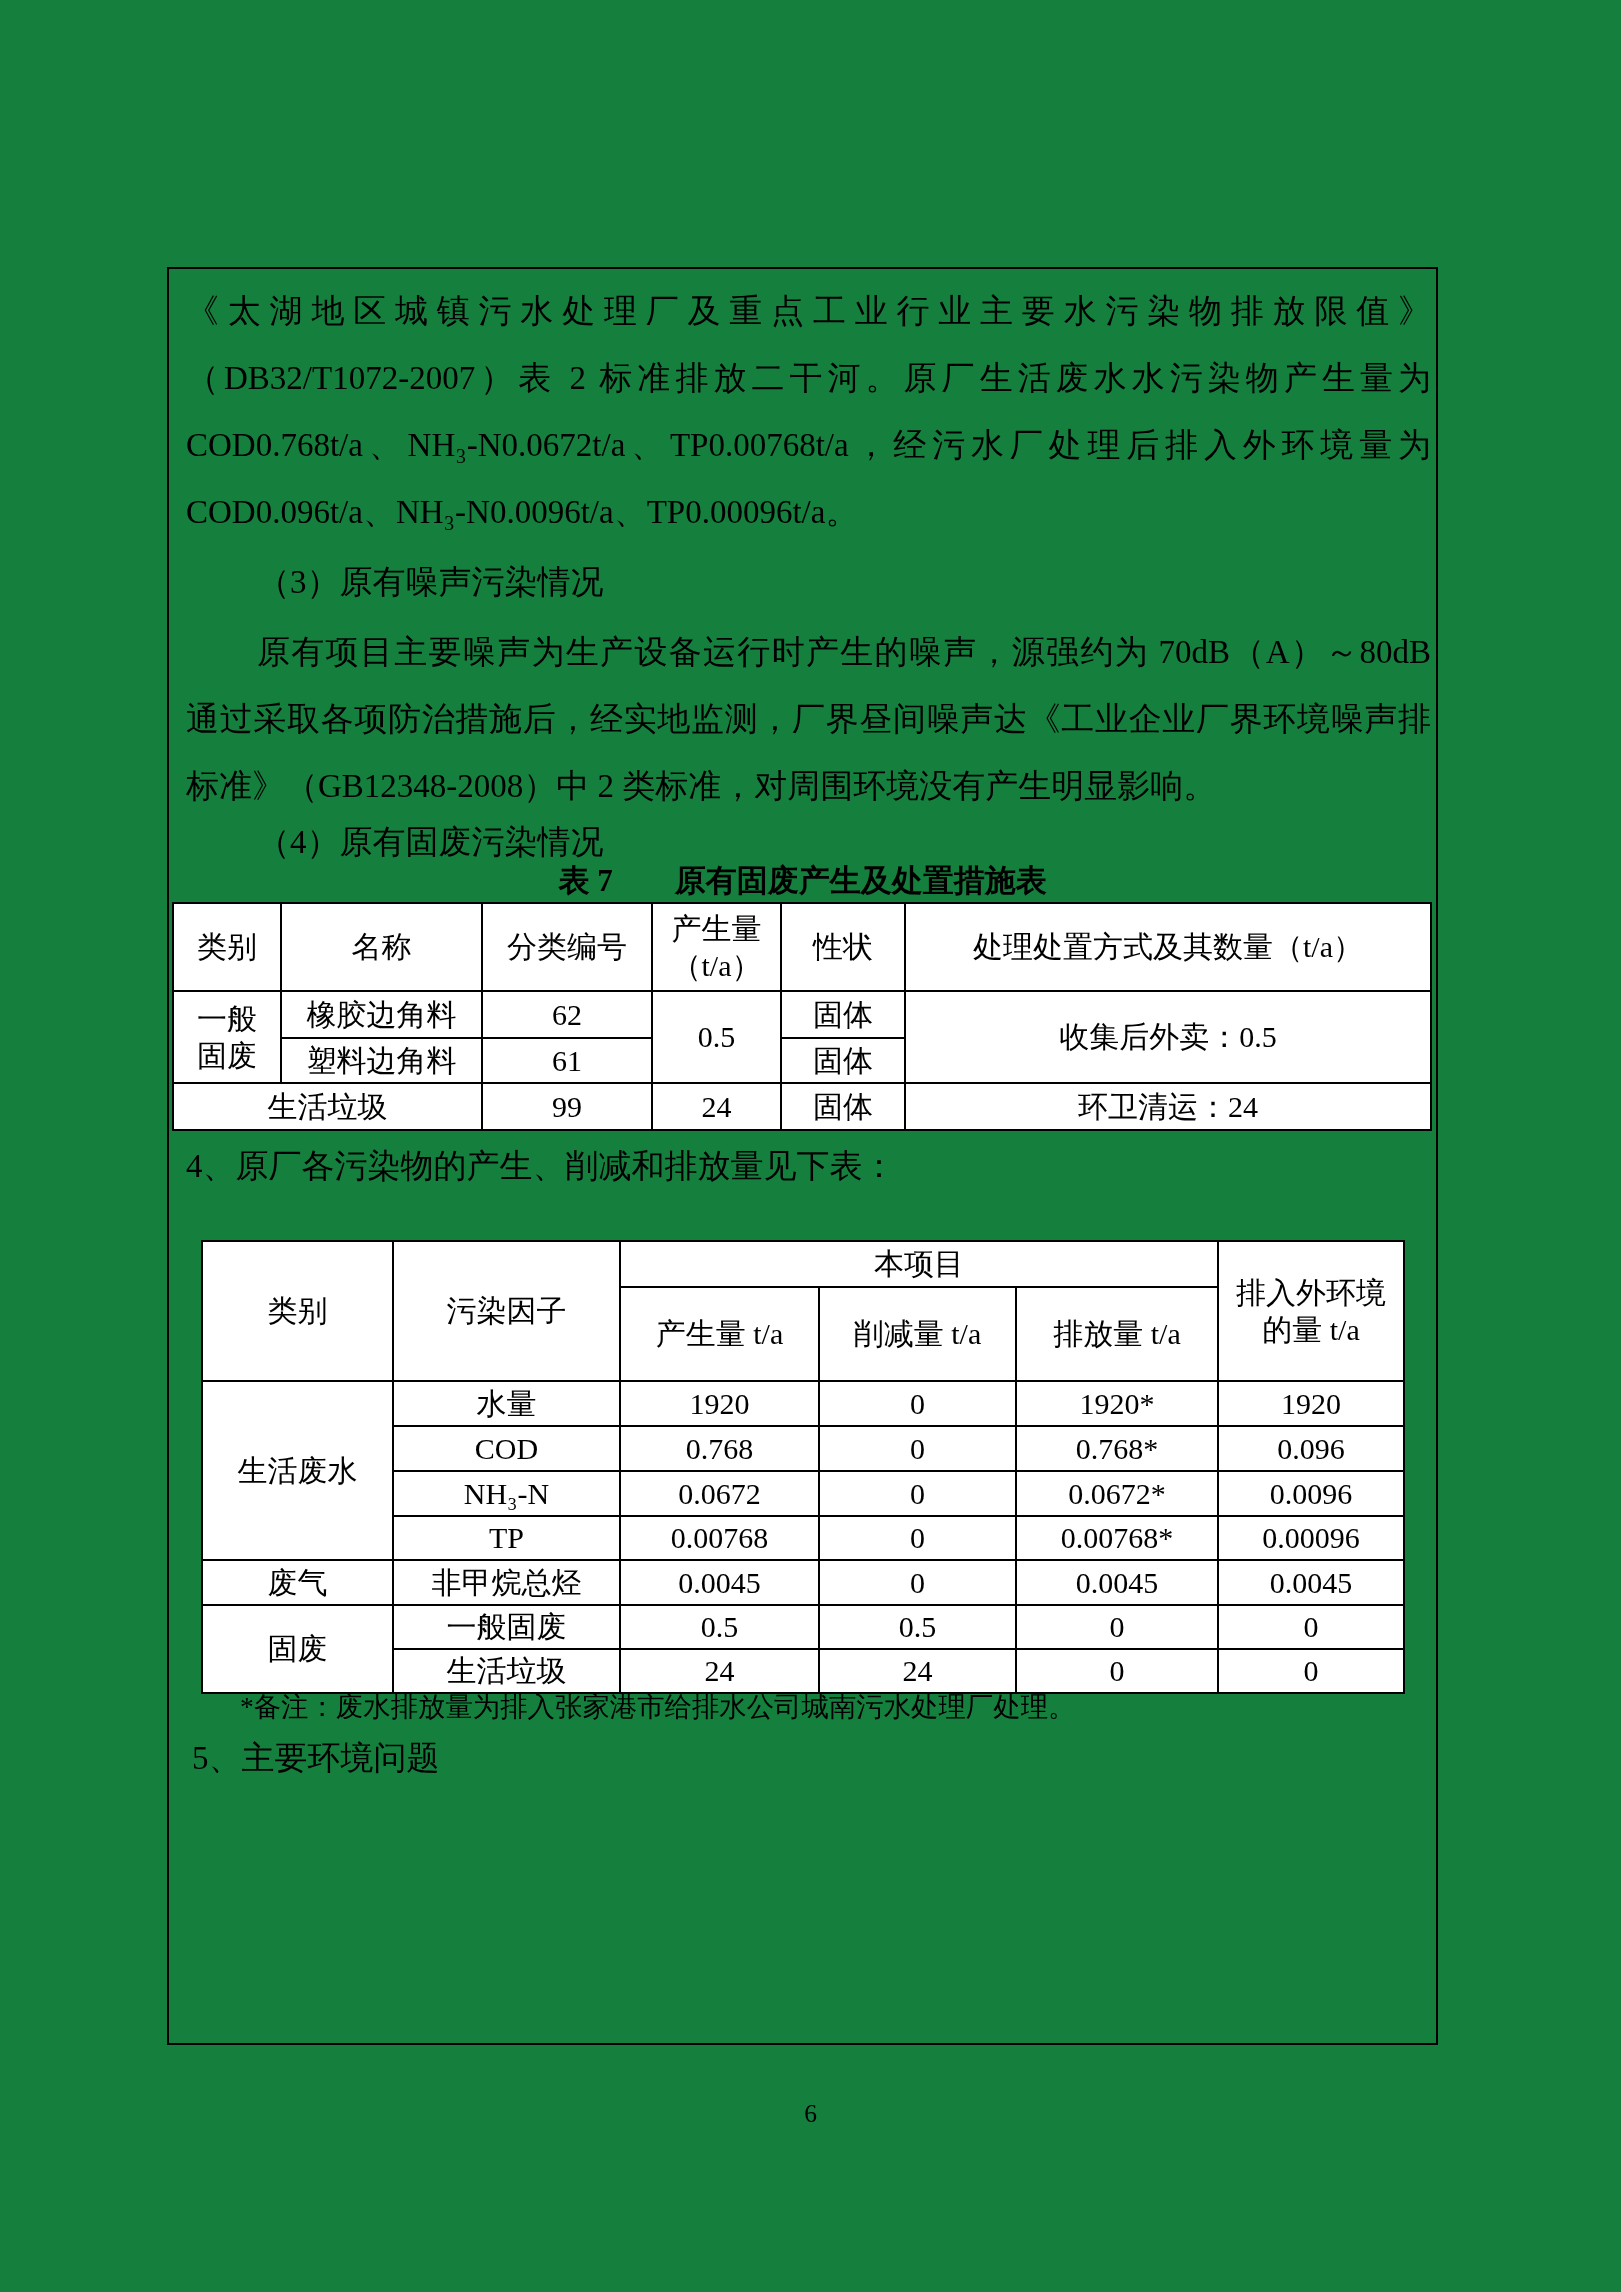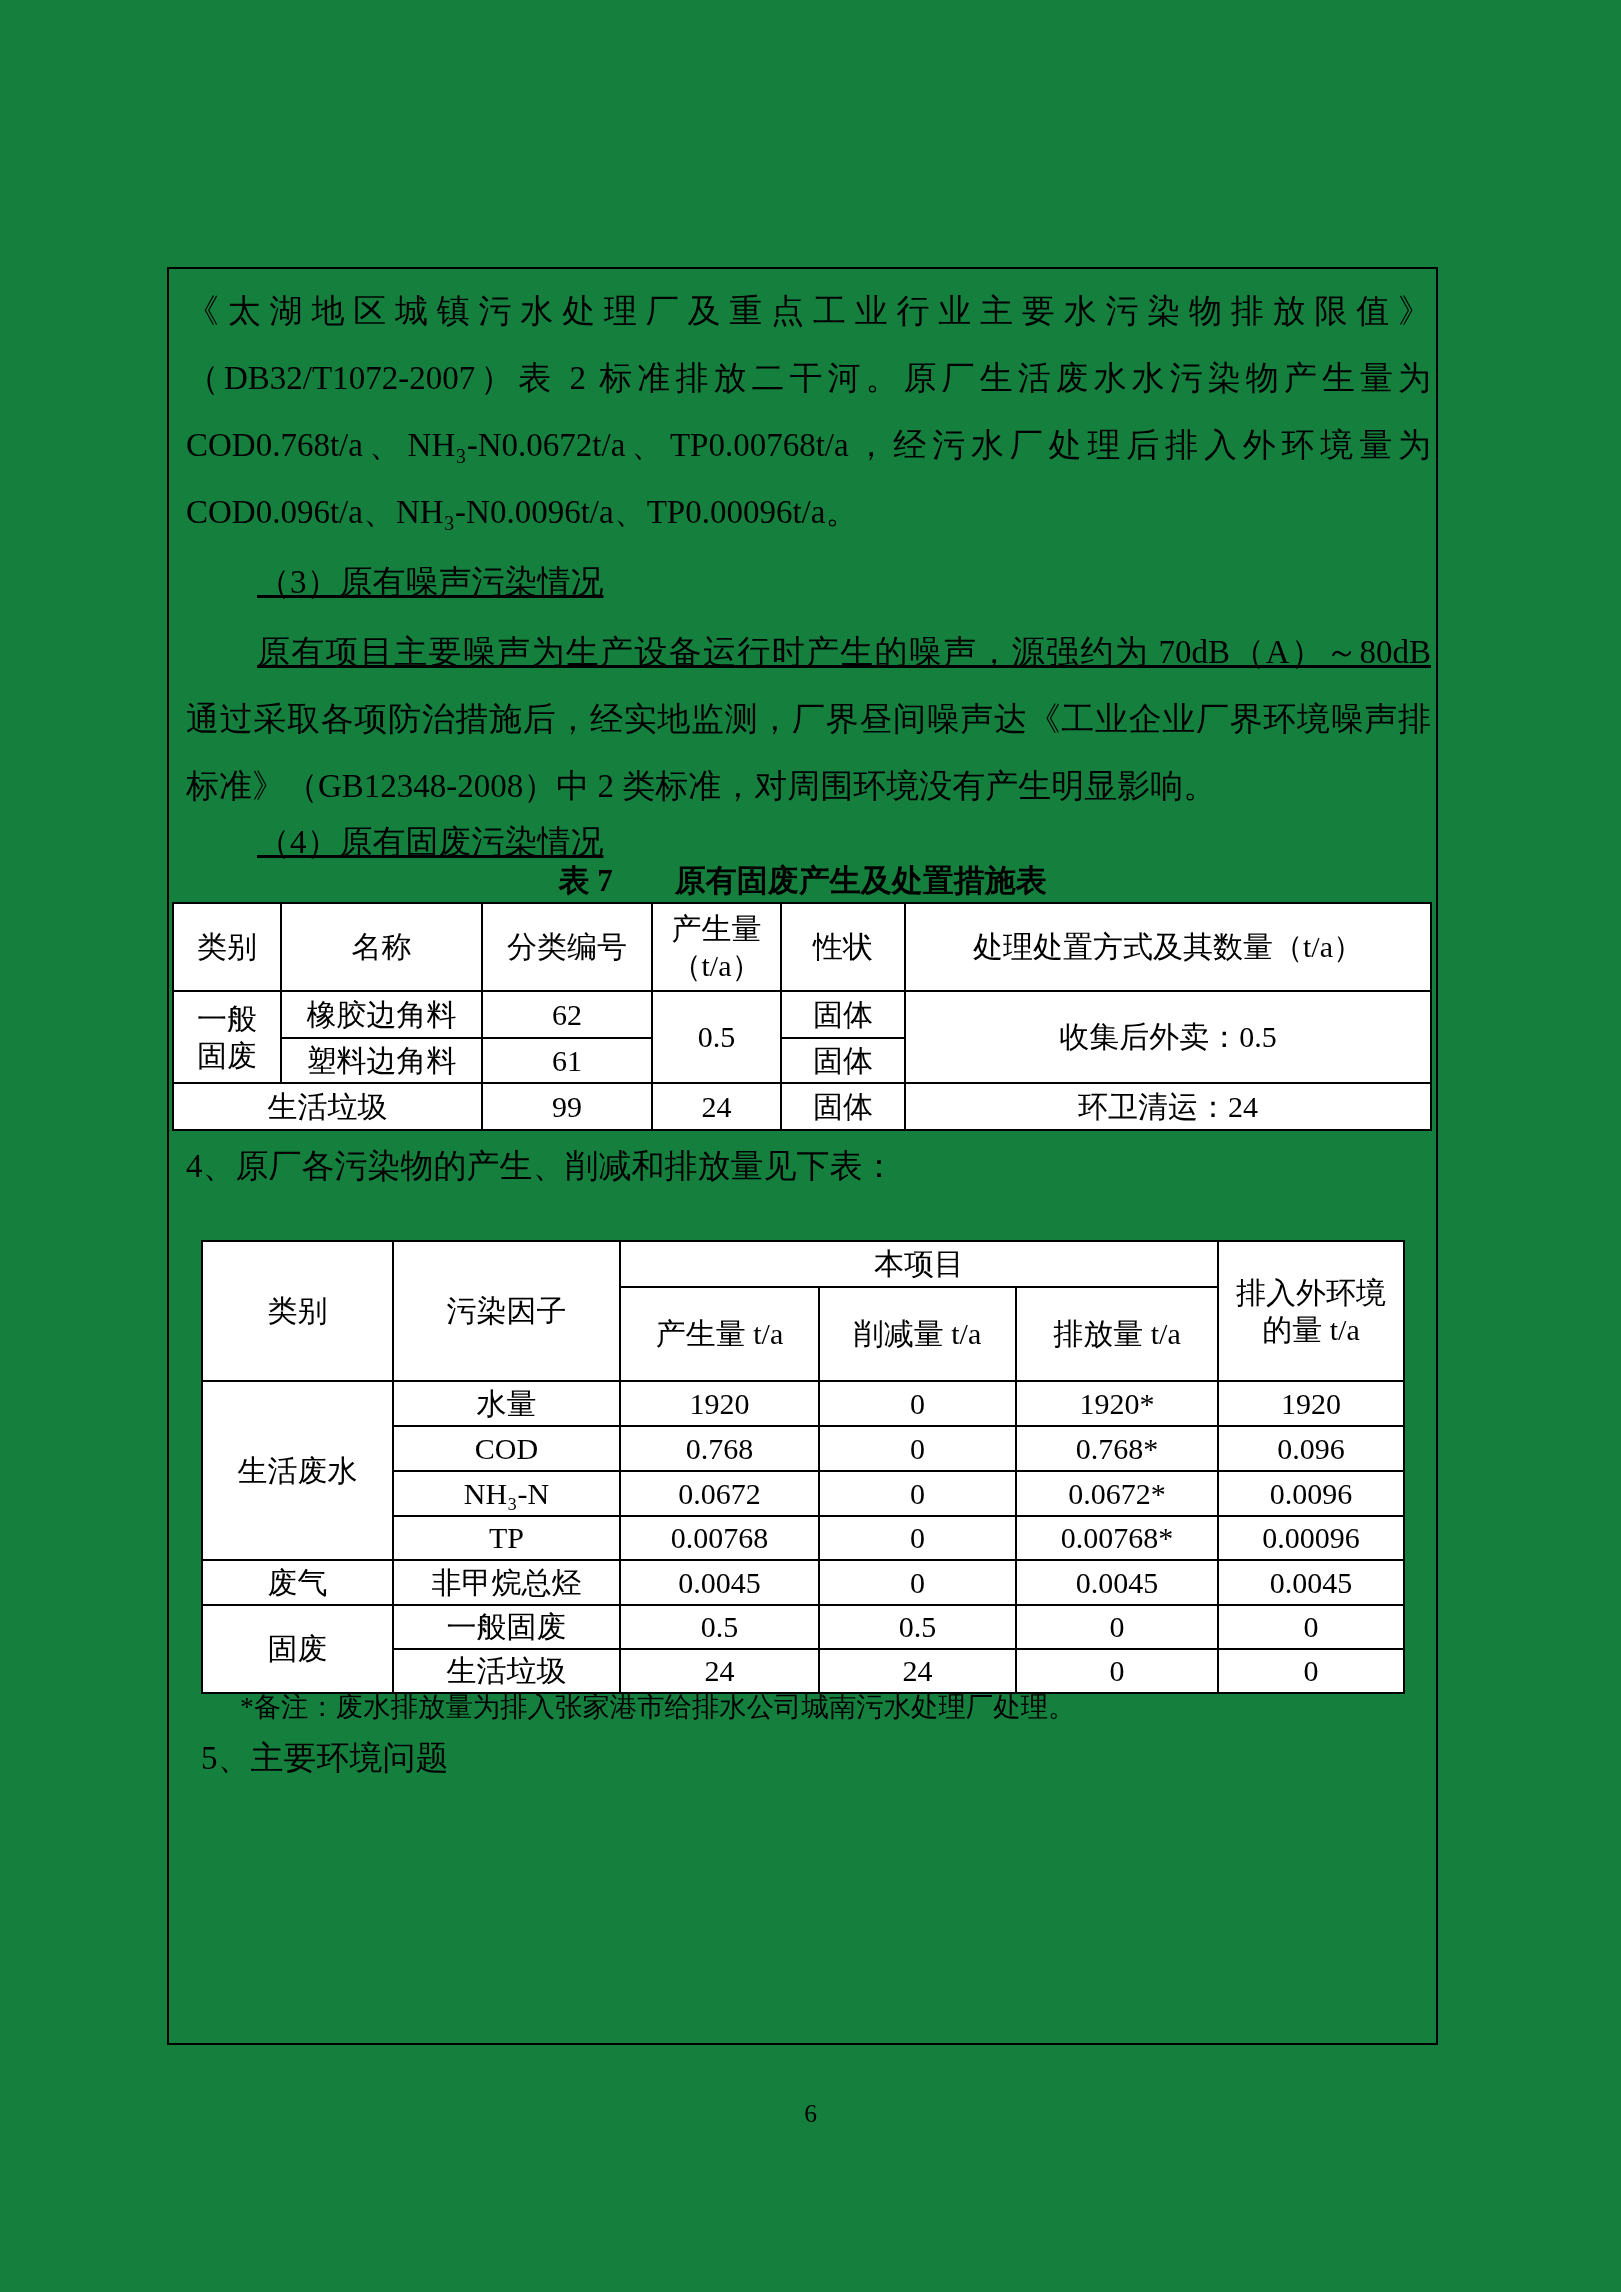--- a/index.html
+++ b/index.html
@@ -9,36 +9,36 @@
     color:#000;
   }
   .page { position:relative; width:1621px; height:2293px; background:#15803d; overflow:hidden; }
   .frame {
     position:absolute; left:167px; top:267px; width:1271px; height:1778px;
     border:2px solid #000; box-sizing:border-box;
   }
   .blk { position:absolute; left:186px; width:1245px; font-size:33px; }
   .ln { line-height:67px; height:67px; overflow:hidden; }
   .j { text-align:justify; text-align-last:justify; }
-  .indent { text-indent:71px;text-decoration:underline; }
+  .indent { text-indent:71px; }
   .heading-line { font-size:33px; line-height:43px; }
   .caption { position:absolute; left:167px; width:1271px; text-align:center; font-size:31px; line-height:39px; }
   table { border-collapse:collapse; table-layout:fixed; position:absolute; background:#fff; }
   table, th, td { border:2px solid #000; }
   table { border-width:2.9px; }
   th, td {
     text-align:center; vertical-align:middle; padding:0 3.9px;
     font-size:30px; font-weight:normal; line-height:1.25;
     overflow:hidden;
   }
   .pre { white-space:pre-line; }
   .t7 { left:172px; top:902px; width:1259px; }
   .t8 { left:201px; top:1240px; width:1203px; }
   .note { position:absolute; left:240px; top:1690px; width:1176px; font-size:27.4px; line-height:35px; }
-  .sec5 { position:absolute; left:201px; top:1737px; width:1235px; font-size:33px; line-height:43px; }
+  .sec5 { position:absolute; left:192px; top:1737px; width:1235px; font-size:33px; line-height:43px; }
   .final { position:absolute; left:186px; top:1798px; width:1245px; font-size:33px; line-height:45px; text-indent:67px; }
   .pagenum { position:absolute; left:0; top:2099px; width:1621px; text-align:center; font-size:25.5px; }
 </style>
 </head>
 <body>
 
 <div class="page">
   <div class="frame"></div>
 
   <div class="blk" style="top:278px;">

